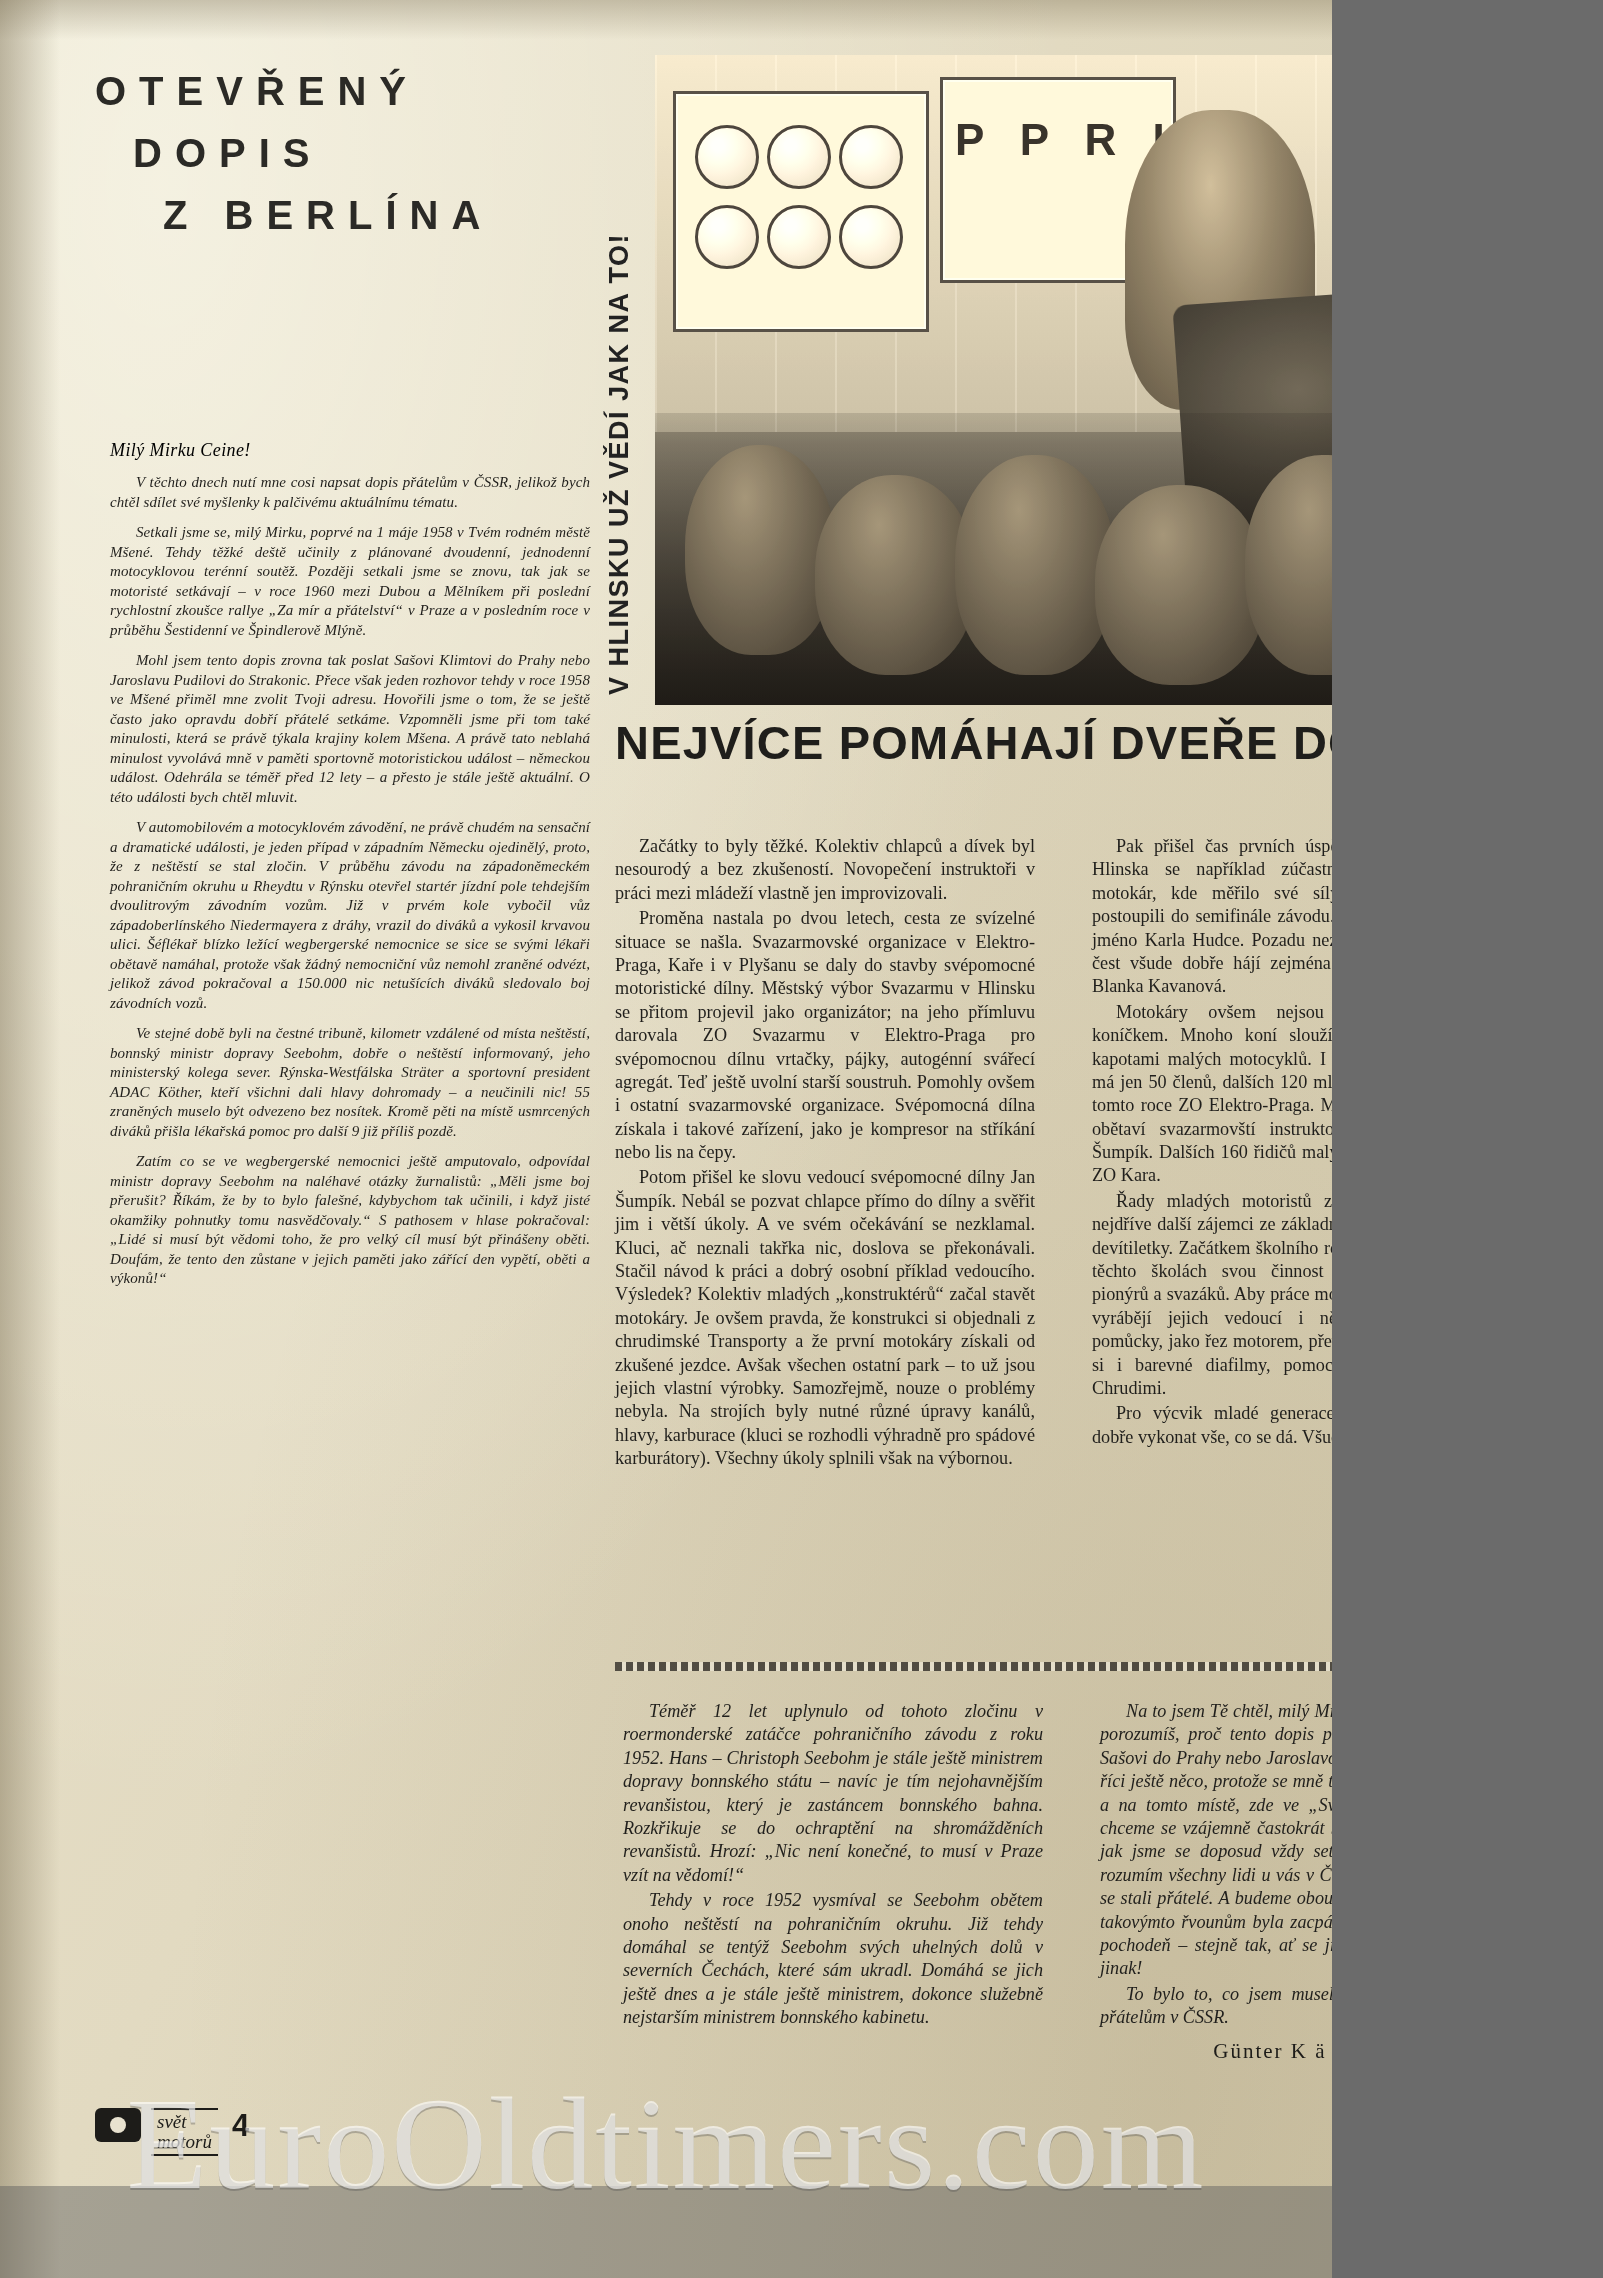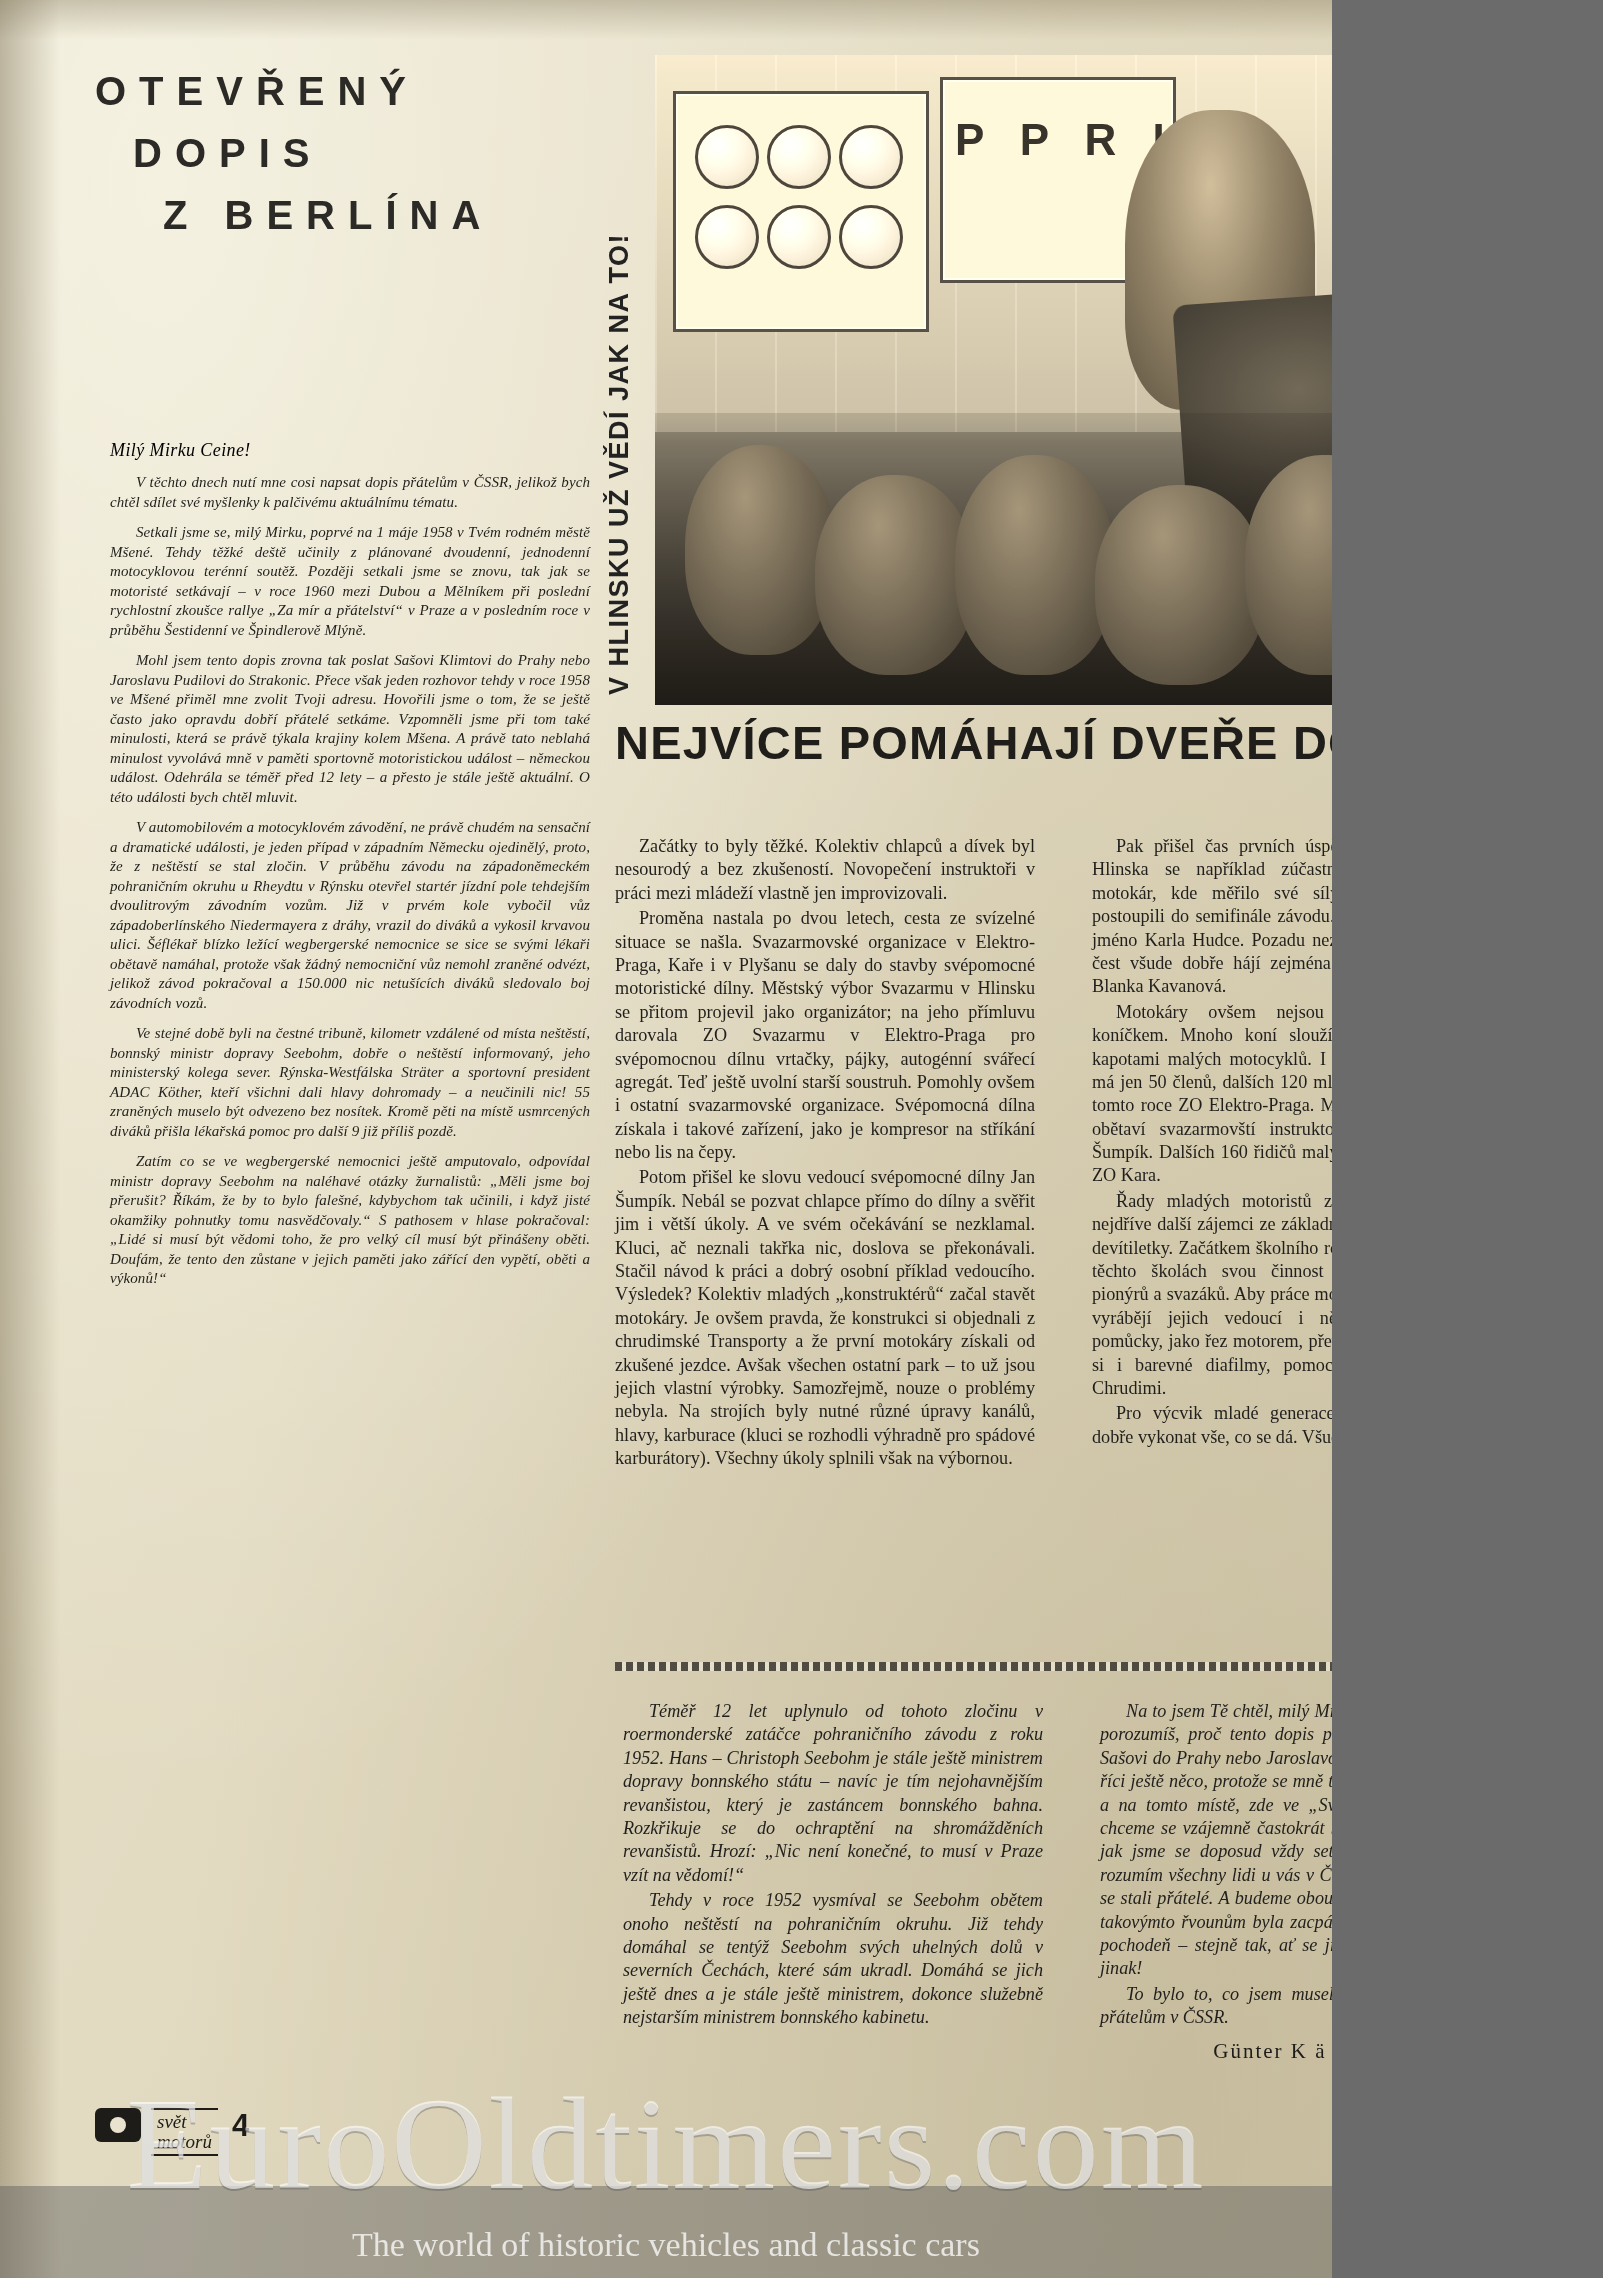--- a/index.html
+++ b/index.html
@@ -423,15 +423,14 @@
       </div>
     <div class="mast-name">
       <div>svět</div>
       <div>motorů</div>
     </div>
     <div class="mast-page">4</div>
   </div>
 
   <div class="wm-bar"></div>
   <div class="wm">EuroOldtimers.com</div>
-  <div class="wm-sub">The world of historic vehicles and classic cars</div>
 
 </div>
 
 </body></html>

